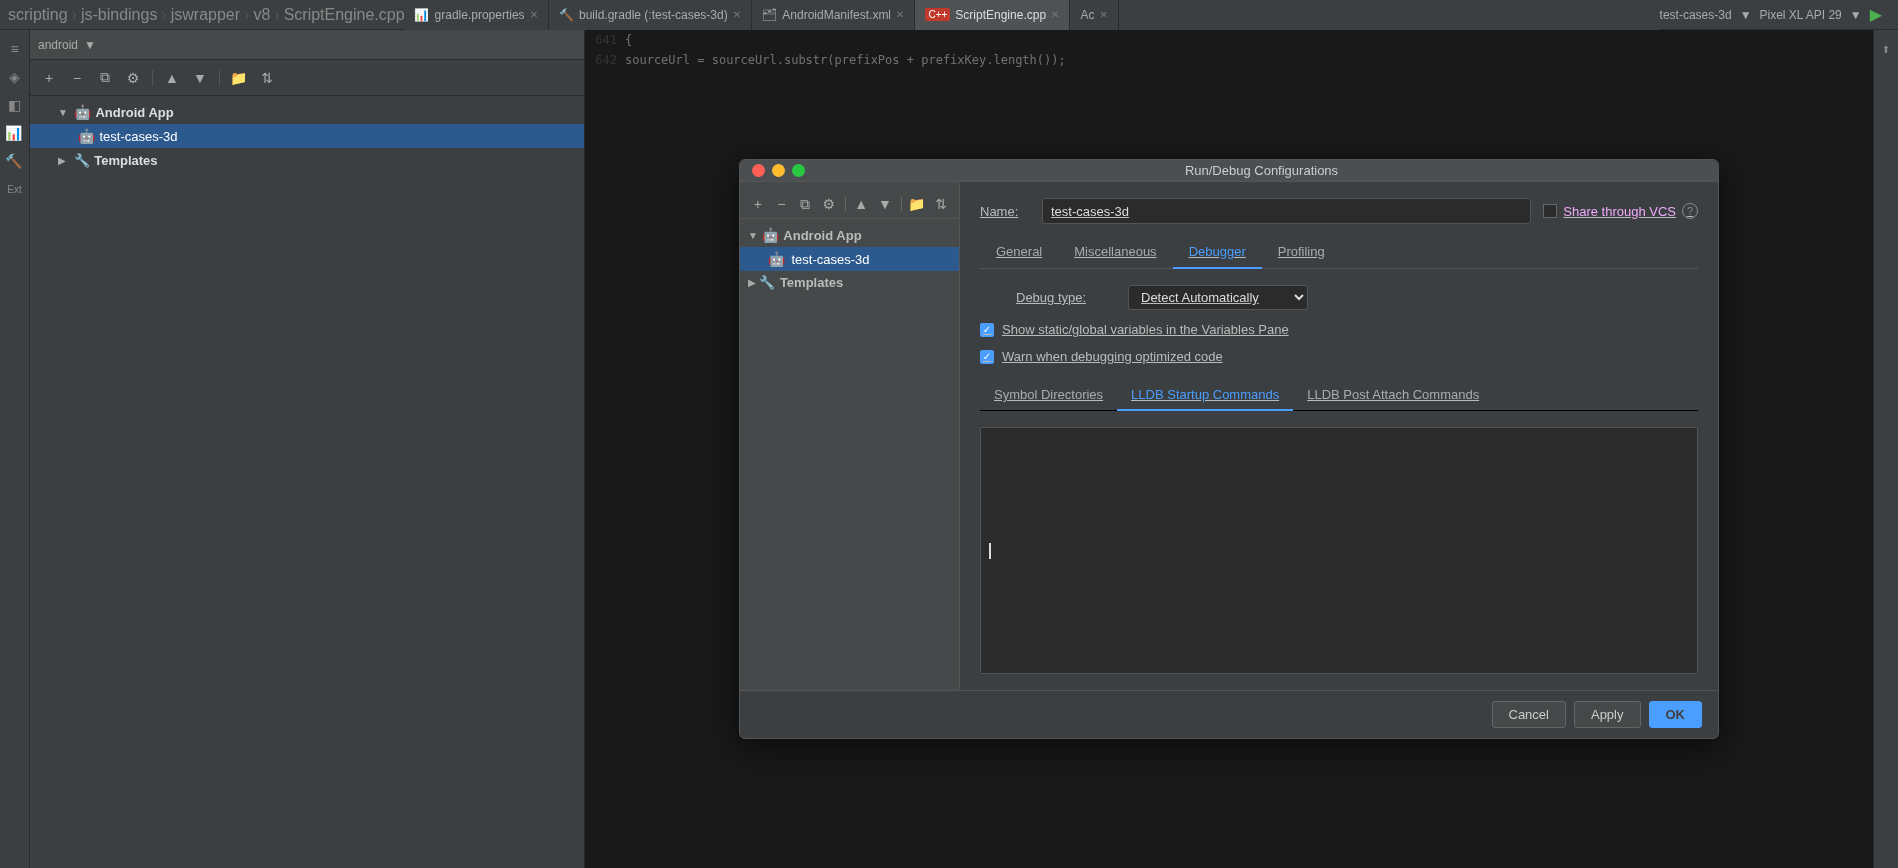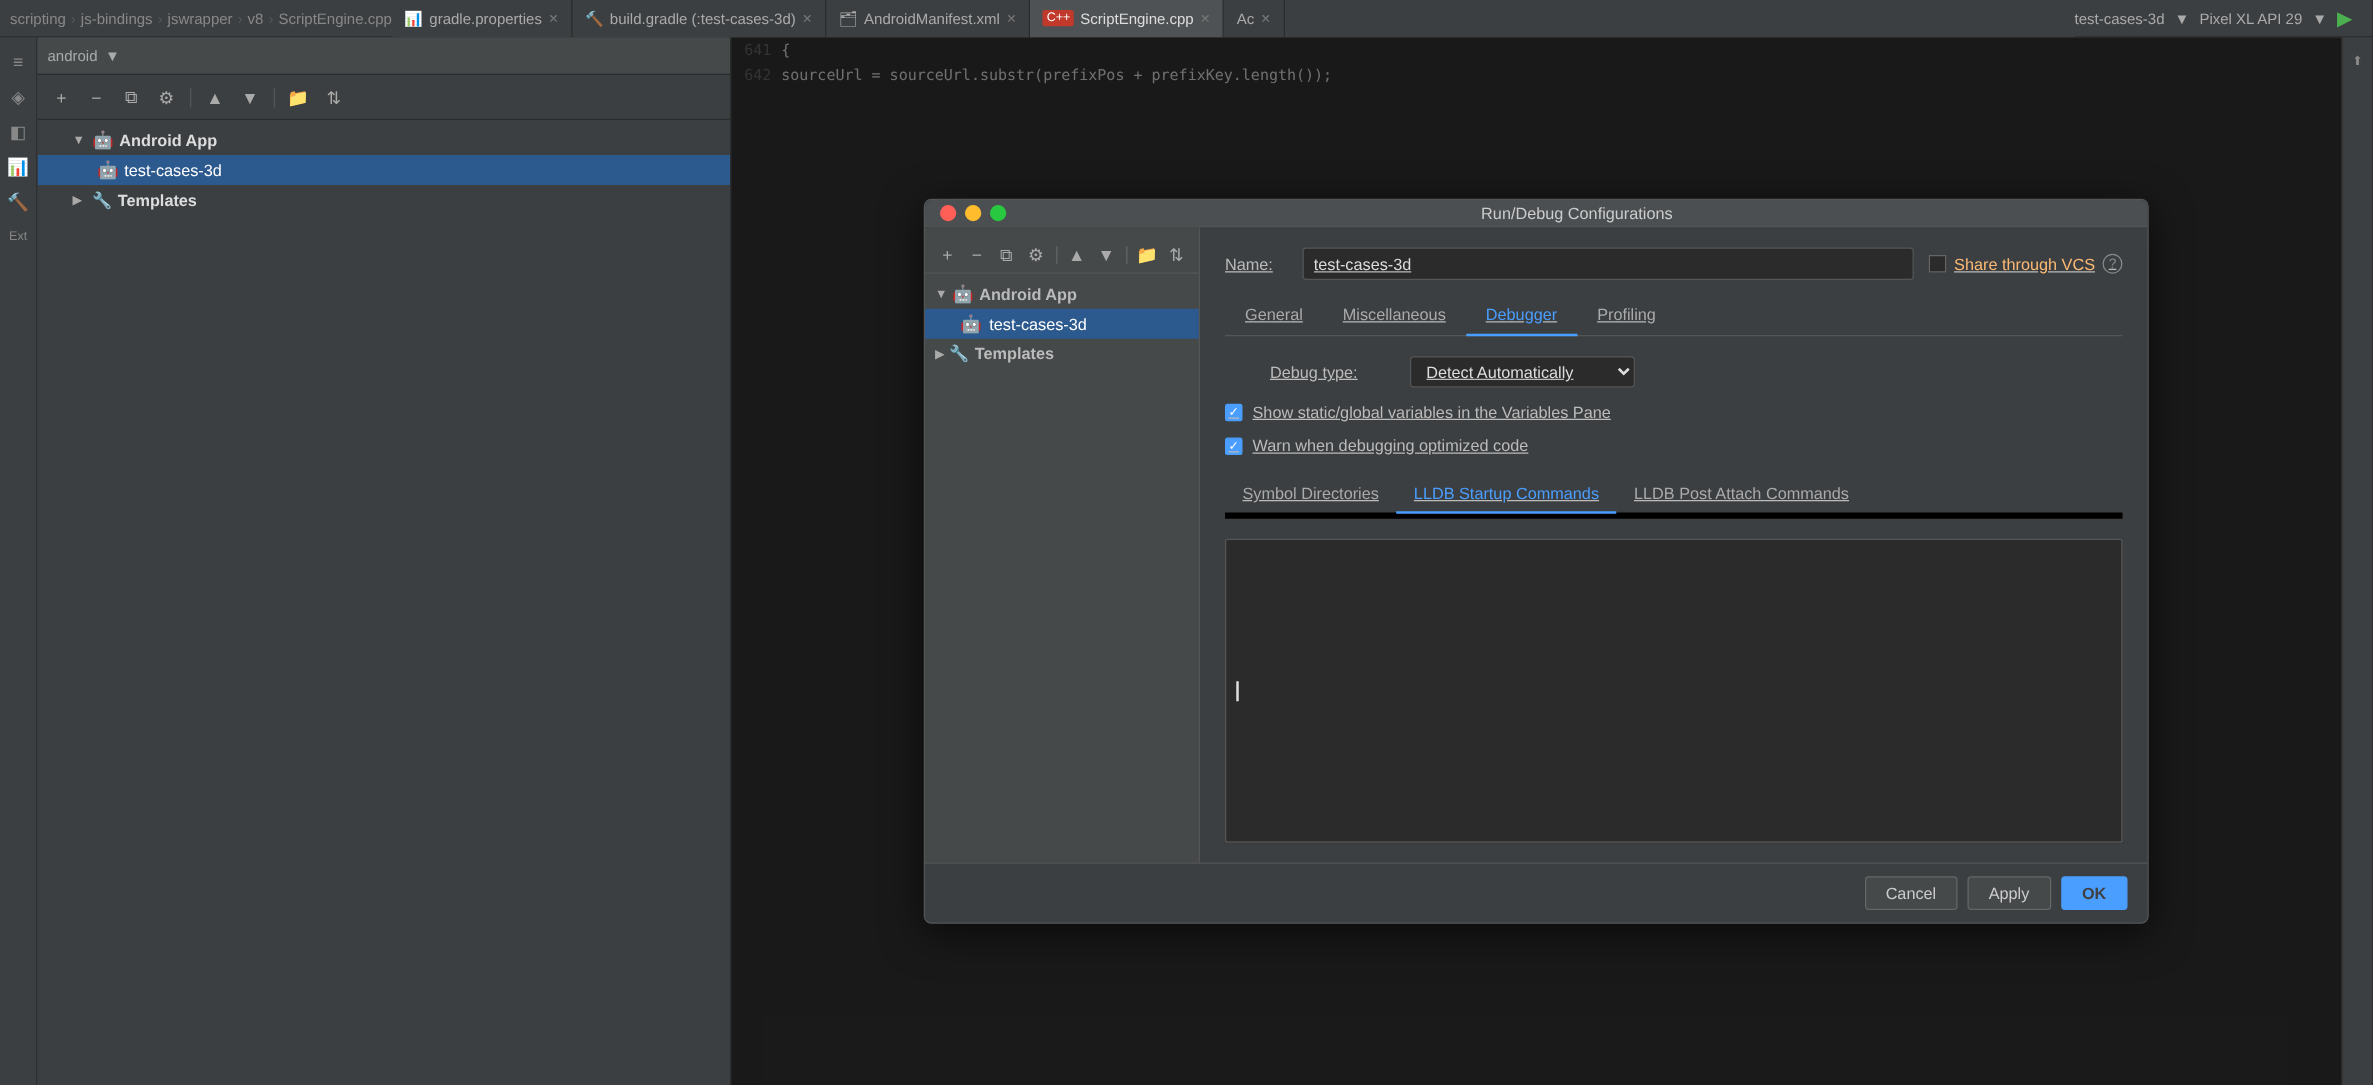--- a/index.html
+++ b/index.html
@@ -18,21 +18,21 @@
       height: 30px;
       background: #3c3f41;
       display: flex;
       align-items: center;
       padding: 0 8px;
       border-bottom: 1px solid #2b2b2b;
     }
     .breadcrumb-area {
       display: flex;
       gap: 4px;
-      font-size: 12px;
+      font-size: 16px;
       color: #888;
     }
     .breadcrumb-sep { color: #555; }
     .file-tabs {
       display: flex;
       align-items: center;
       height: 30px;
       background: #3c3f41;
       overflow: hidden;
       flex: 1;
@@ -286,21 +286,21 @@
       font-size: 13px;
       outline: none;
     }
     .share-checkbox {
       width: 14px;
       height: 14px;
       border: 1px solid #666;
       background: #2b2b2b;
       cursor: pointer;
     }
-    .share-label { font-size: 13px; color: #fdba74; }
+    .share-label { font-size: 13px; color: #f0abfc; }
     .help-icon {
       width: 16px;
       height: 16px;
       border-radius: 50%;
       border: 1px solid #888;
       display: flex;
       align-items: center;
       justify-content: center;
       font-size: 11px;
       color: #888;
@@ -363,21 +363,21 @@
       color: #fff;
       font-size: 10px;
       cursor: pointer;
       flex-shrink: 0;
     }
     .cb-label { font-size: 13px; color: #bbb; }
 
     
     .sub-tabs-row {
       display: flex;
-      border-bottom: 5px solid #000000;
+      border-bottom: 1px solid #000000;
       gap: 0;
       margin-top: 4px;
     }
     .sub-tab {
       padding: 7px 14px;
       font-size: 13px;
       color: #aaa;
       cursor: pointer;
       border-bottom: 2px solid transparent;
       margin-bottom: -1px;

